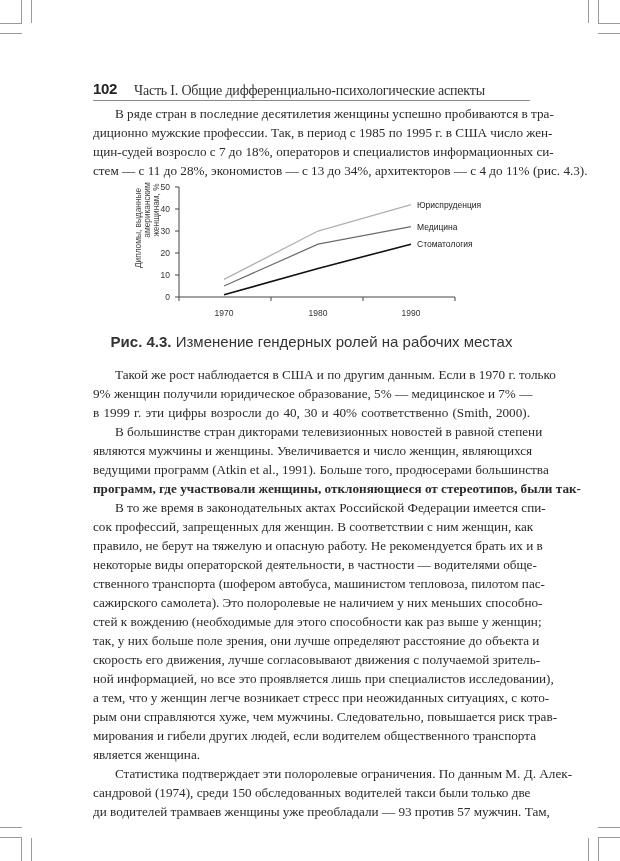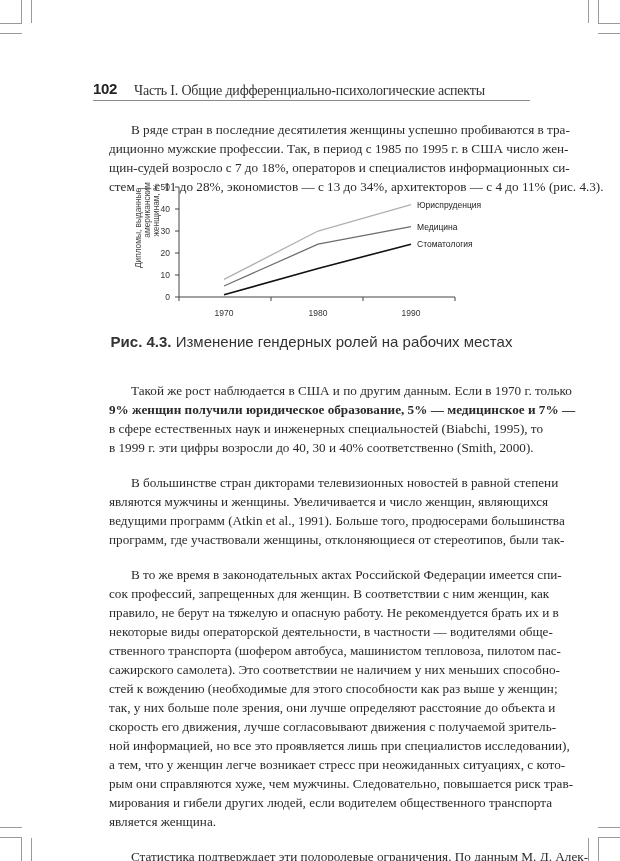--- a/index.html
+++ b/index.html
@@ -2,21 +2,21 @@
 <html><head>
 <meta charset="utf-8">
 <style>
   html, body { margin: 0; padding: 0; background: #ffffff; }
   body { width: 620px; height: 861px; position: relative; overflow: hidden; font-family: "Liberation Serif", serif; color: #2a2a2a; }
   .crop { position: absolute; background: #9a9a9a; }
   .header { position: absolute; left: 93px; top: 80px; width: 437px; height: 20px; border-bottom: 1px solid #8a8a8a; }
   .page-num { position: absolute; left: 0; top: 0; font-family: "Liberation Sans", sans-serif; font-weight: bold; font-size: 15px; color: #222; letter-spacing: -0.3px; }
   .running-head { position: absolute; left: 41px; top: 3px; font-family: Liberation Serif, serif; font-size: 14px; color: #333; letter-spacing: -0.2px; text-align: right; }
   .text { position: absolute; left: 93px; width: 437px; font-size: 13.2px; line-height: 19px; text-align: justify; color: #2a2a2a; }
-  .text p { margin: 16px; text-indent: 22px; }
+  .text p { margin: 0; text-indent: 22px; }
   .line { display: block; text-align: justify; text-align-last: justify; white-space: nowrap; }
   .line.last { text-align-last: left; }
   .chart-wrap { position: absolute; left: 80px; top: 178px; width: 420px; height: 145px; }
   .caption { position: absolute; left: 93px; top: 333px; width: 437px; text-align: center; font-family: "Liberation Sans", sans-serif; font-size: 15px; color: #333; }
   .caption b { font-weight: bold; }
   svg text { font-family: "Liberation Sans", sans-serif; }
 </style>
 </head>
 <body>
 
@@ -103,43 +103,43 @@
 </div>
 
 <div class="caption">
   <b>Рис. 4.3.</b>
   <span>Изменение гендерных ролей на рабочих местах</span>
 </div>
 
 <div class="text" id="bottom-text" style="top:365px;">
     <p>
       <span class="line">Такой же рост наблюдается в США и по другим данным. Если в 1970 г. только</span>
-      <span class="line" style="text-indent: 0px; font-weight: bold;">9% женщин получили юридическое образование, 5% — медицинское и 7% —</span>
-      <span class="line" style="text-indent: 0px;">в сфере естественных наук и инженерных специальностей (Biabchi, 1995), то</span>
+      <span class="line" style="text-indent: 0px;">9% женщин получили юридическое образование, 5% — медицинское и 7% —</span>
       <span class="line" style="text-indent: 0px;">в 1999 г. эти цифры возросли до 40, 30 и 40% соответственно (Smith, 2000).</span>
     </p>
     <p>
       <span class="line">В большинстве стран дикторами телевизионных новостей в равной степени</span>
       <span class="line" style="text-indent: 0px;">являются мужчины и женщины. Увеличивается и число женщин, являющихся</span>
       <span class="line" style="text-indent: 0px;">ведущими программ (Atkin et al., 1991). Больше того, продюсерами большинства</span>
-      <span class="line" style="text-indent: 0px;">программ, где участвовали женщины, отклоняющиеся от стереотипов, были так-</span>
+      <span class="line" style="text-indent: 0px; font-weight: bold;">программ, где участвовали женщины, отклоняющиеся от стереотипов, были так-</span>
     </p>
     <p>
       <span class="line">В то же время в законодательных актах Российской Федерации имеется спи-</span>
       <span class="line" style="text-indent: 0px;">сок профессий, запрещенных для женщин. В соответствии с ним женщин, как</span>
       <span class="line" style="text-indent: 0px;">правило, не берут на тяжелую и опасную работу. Не рекомендуется брать их и в</span>
       <span class="line" style="text-indent: 0px;">некоторые виды операторской деятельности, в частности — водителями обще-</span>
       <span class="line" style="text-indent: 0px;">ственного транспорта (шофером автобуса, машинистом тепловоза, пилотом пас-</span>
-      <span class="line" style="text-indent: 0px;">сажирского самолета). Это соответствии не наличием у них меньших способно-</span>
+      <span class="line" style="text-indent: 0px;">сажирского самолета). Это полоролевые не наличием у них меньших способно-</span>
       <span class="line" style="text-indent: 0px;">стей к вождению (необходимые для этого способности как раз выше у женщин;</span>
       <span class="line" style="text-indent: 0px;">так, у них больше поле зрения, они лучше определяют расстояние до объекта и</span>
       <span class="line" style="text-indent: 0px;">скорость его движения, лучше согласовывают движения с получаемой зритель-</span>
       <span class="line" style="text-indent: 0px;">ной информацией, но все это проявляется лишь при специалистов исследовании),</span>
       <span class="line" style="text-indent: 0px;">а тем, что у женщин легче возникает стресс при неожиданных ситуациях, с кото-</span>
       <span class="line" style="text-indent: 0px;">рым они справляются хуже, чем мужчины. Следовательно, повышается риск трав-</span>
       <span class="line" style="text-indent: 0px;">мирования и гибели других людей, если водителем общественного транспорта</span>
       <span class="line last" style="text-indent: 0px;">является женщина.</span>
     </p>
     <p>
       <span class="line">Статистика подтверждает эти полоролевые ограничения. По данным М. Д. Алек-</span>
+      <span class="line" style="text-indent: 0px;">сандровой (1974), среди 150 обследованных водителей такси были только две</span>
       <span class="line" style="text-indent: 0px;">ди водителей трамваев женщины уже преобладали — 93 против 57 мужчин. Там,</span>
     </p>
   </div>
 
 </body></html>

